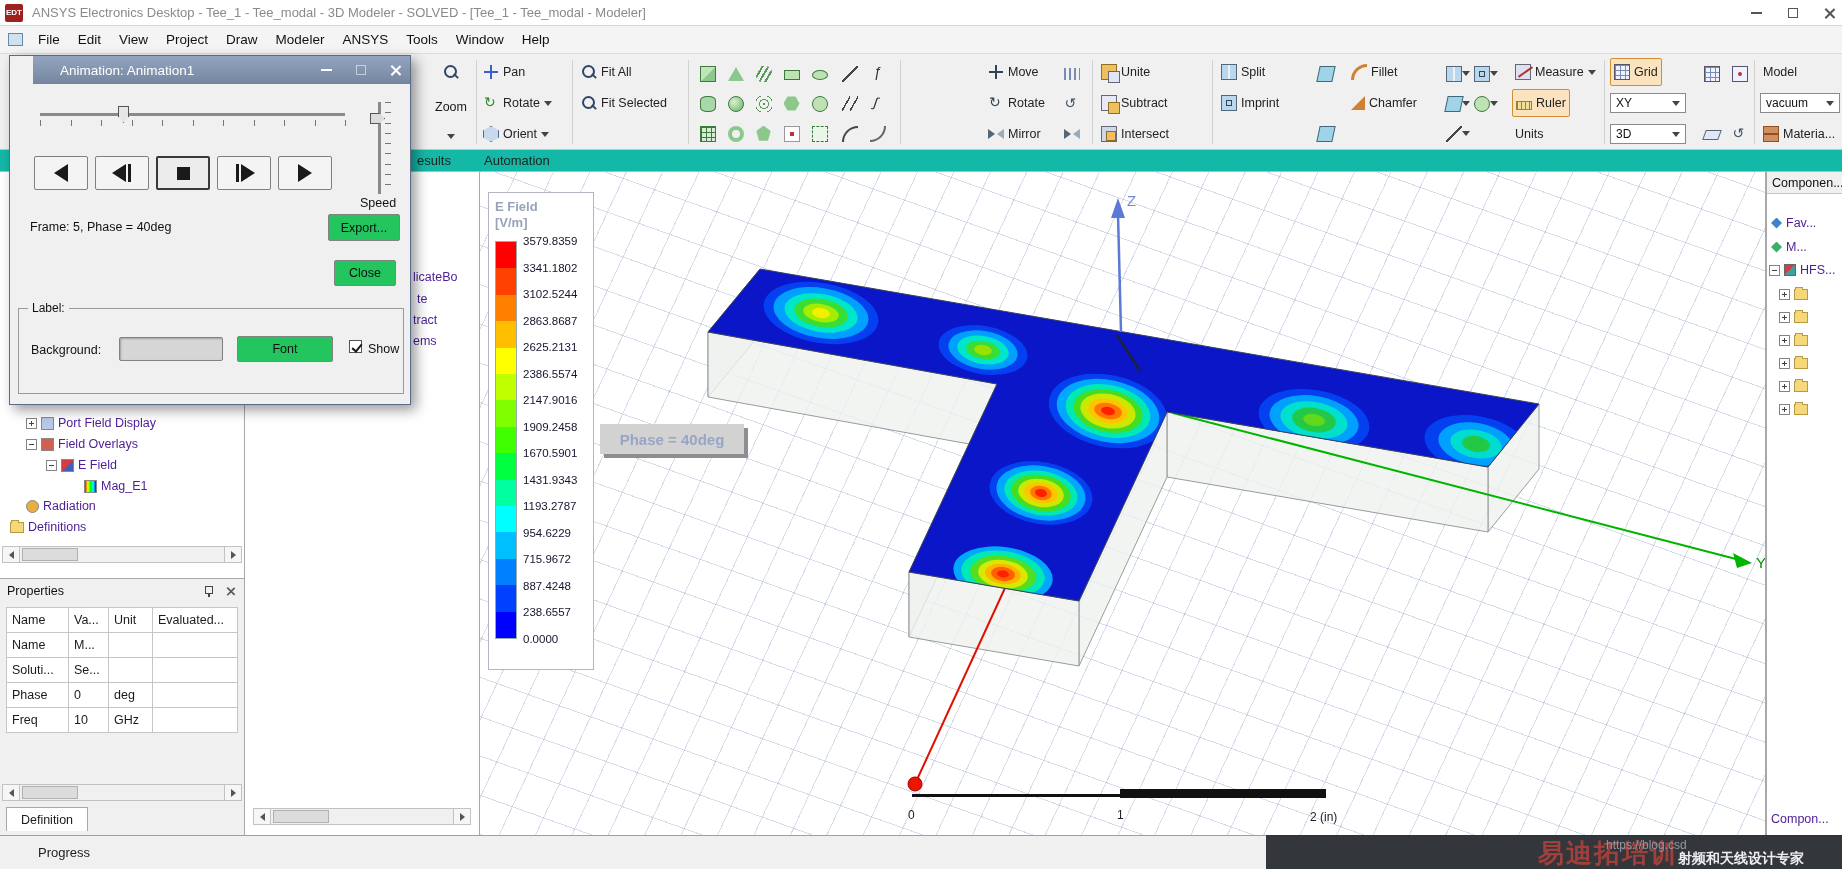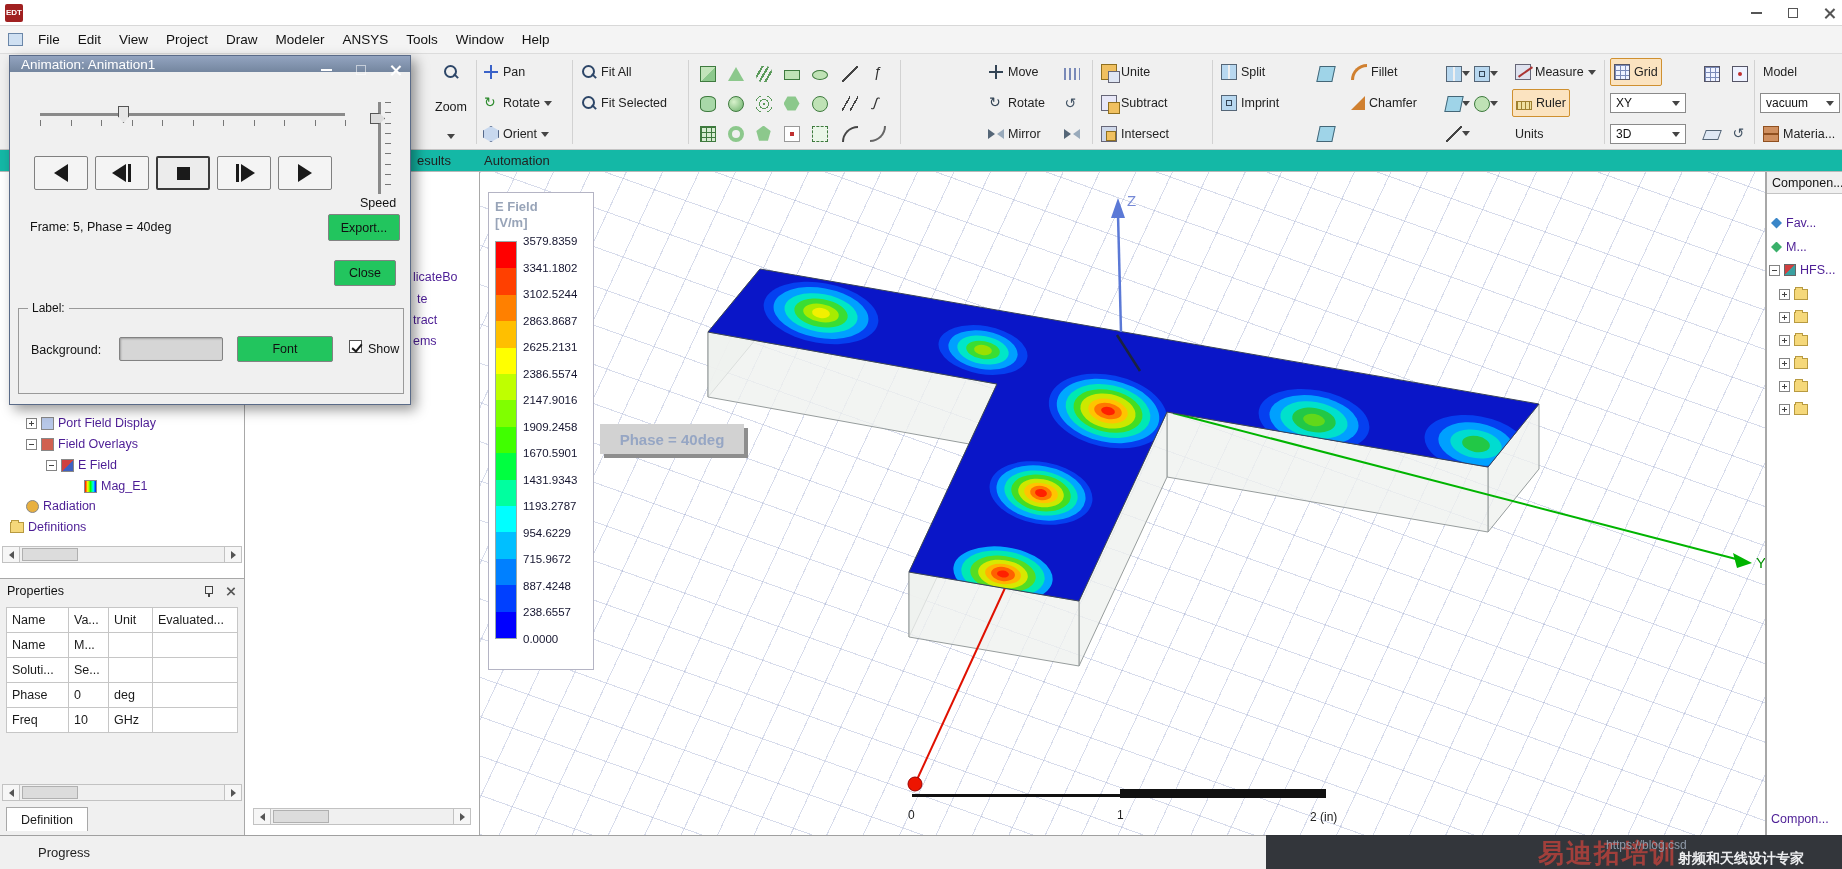--- a/index.html
+++ b/index.html
@@ -145,21 +145,21 @@
   
   .progressbar{position:absolute;left:0;top:835px;width:1842px;height:34px;background:#f0f0f0;border-top:1px solid #a0a0a0;font-size:13px;color:#222;}
   .watermark{position:absolute;left:1266px;top:835px;width:576px;height:34px;background:rgba(40,43,48,0.95);overflow:hidden;font-family:"Liberation Sans",sans-serif;}
   .wm-brand{position:absolute;left:272px;top:1px;font-size:26px;font-weight:bold;color:rgba(235,70,60,0.60);letter-spacing:2px;white-space:nowrap;}
   .wm-url{position:absolute;left:340px;top:3px;font-size:12px;color:#8f9aa8;}
   .wm-slogan{position:absolute;left:412px;top:15px;font-size:14px;font-weight:bold;color:#ecedef;white-space:nowrap;}
 
   
   .dialog{position:absolute;left:9px;top:55px;width:402px;height:350px;background:#f0f0f0;border:1px solid #5a6b88;
     box-shadow:5px 5px 12px rgba(0,0,0,0.40);z-index:50;}
-  .dlg-title{height:16px;background:linear-gradient(#93a4c0,#74869f);display:flex;align-items:center;color:#fff;font-size:13.5px;padding-left:11px;}
+  .dlg-title{height:28px;background:linear-gradient(#93a4c0,#74869f);display:flex;align-items:center;color:#fff;font-size:13.5px;padding-left:27px;margin-left:23px;}
   .dlg-btns{position:absolute;right:8px;top:0;height:28px;display:flex;align-items:center;gap:24px;}
   .dminico{width:11px;height:2px;background:#fff;}
   .dmaxico{width:10px;height:10px;border:1.5px solid rgba(255,255,255,0.55);}
   .dxico{position:relative;width:12px;height:12px;}
   .dxico::before,.dxico::after{content:"";position:absolute;left:5px;top:0;width:1.6px;height:13px;background:#fff;}
   .dxico::before{transform:rotate(45deg);} .dxico::after{transform:rotate(-45deg);}
   .slider-track{position:absolute;left:30px;top:57px;width:305px;height:3px;background:#8a8a8a;}
   .slider-ticks{position:absolute;left:30px;top:64px;width:306px;height:6px;background:repeating-linear-gradient(90deg,#777 0 1px,transparent 1px 30.5px);}
   .slider-thumb{position:absolute;left:108px;top:50px;width:11px;height:17px;background:#e6e6e6;border:1px solid #555;
     clip-path:polygon(0 0,100% 0,100% 62%,50% 100%,0 62%);}
@@ -180,20 +180,21 @@
   .chk::after{content:"";position:absolute;left:3.5px;top:0.5px;width:4px;height:8px;border:solid #1a1a1a;border-width:0 2px 2px 0;transform:rotate(40deg);}
   .lbl{position:absolute;font-size:12.5px;color:#111;white-space:nowrap;}
 </style>
 </head>
 <body>
 
 <div id="app">
 
   <div class="titlebar">
     <div class="appbadge">EDT</div>
+    <div class="wtitle">ANSYS Electronics Desktop - Tee_1 - Tee_modal - 3D Modeler - SOLVED - [Tee_1 - Tee_modal - Modeler]</div>
     <div class="wbtns">
       <span class="minico"></span>
       <span class="maxico"></span>
       <span class="xico"></span>
     </div>
   </div>
 
   <div class="menubar">
     <span class="micon"></span>
     <span class="mitem">File</span>

